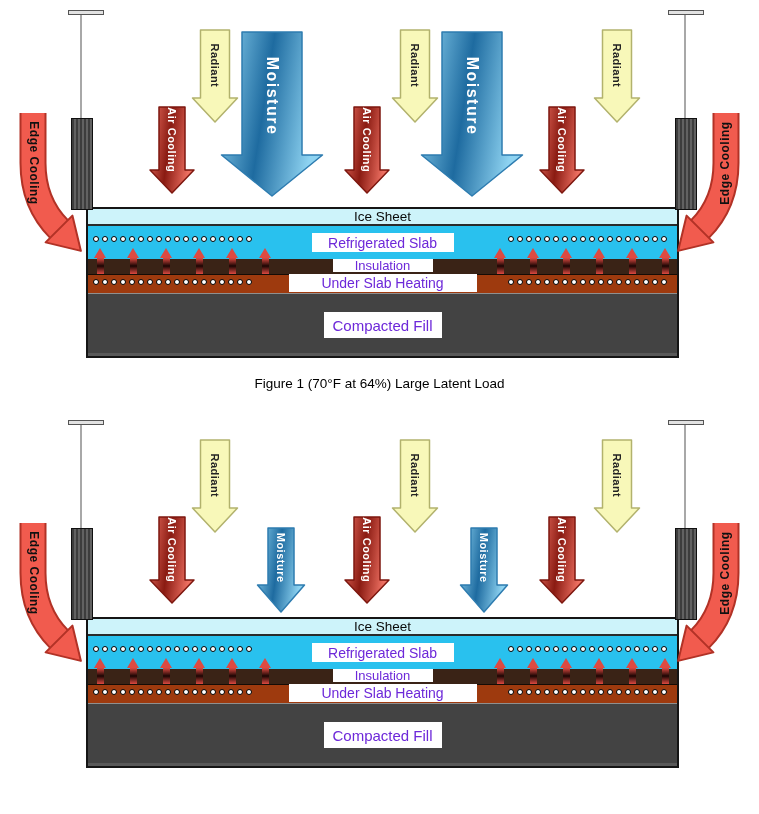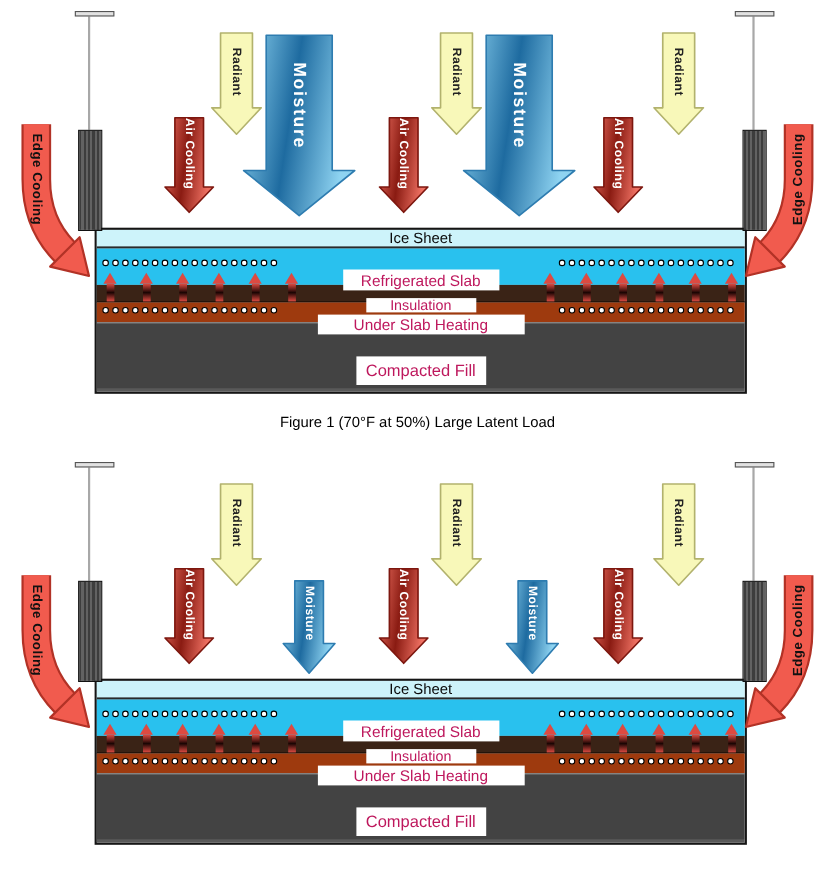--- a/index.html
+++ b/index.html
@@ -15,33 +15,33 @@
         box-sizing:border-box;z-index:1;}
   .layer{position:relative;width:100%;}
   .l-ice{height:15px;border-bottom:2px solid #2a2a2a;}
   .l-refrig{height:33px;}
   .l-insul{height:15px;border-bottom:1px solid #140c06;}
   .l-under{height:18px;}
   .l-fill{height:62px;border-top:1px solid #8f8f8f;box-shadow:inset 0 -3px 0 rgba(255,255,255,0.12);}
   .dot{position:absolute;width:4px;height:4px;border:1px solid #000;border-radius:50%;background:#fff;z-index:2;}
   .uphead{position:absolute;width:0;height:0;border-left:6px solid transparent;border-right:6px solid transparent;z-index:3;}
   .upshaft{position:absolute;width:7px;height:16px;z-index:3;}
-  .layerlabel{position:absolute;background:#fff;z-index:4;color:#be185d;
-              display:flex;align-items:center;justify-content:center;white-space:nowrap;margin-top:12px;}
+  .layerlabel{position:absolute;background:#fff;z-index:4;color:#6d28d9;
+              display:flex;align-items:center;justify-content:center;white-space:nowrap;}
   .icelabel{position:absolute;left:0;top:0;width:100%;height:15px;line-height:15px;text-align:center;
             font-size:13.5px;color:#0a0a0a;z-index:4;}
   .caption{position:absolute;left:0;width:100%;text-align:center;font-size:13.5px;color:#000;}
   svg.overlay{position:absolute;left:0;top:0;z-index:6;pointer-events:none;}
 </style>
 </head>
 <body>
 
 <div class="page">
   <div class="fig" id="fig0" style="top:0;height:410px;">
-    <div class="caption" style="top:376px;">Figure 1 (70°F at 50%) Large Latent Load</div>
+    <div class="caption" style="top:376px;">Figure 1 (70°F at 64%) Large Latent Load</div>
   <div class="tbar" style="left: 68px;"></div>
       <div class="rod" style="left: 80px;"></div>
       <div class="board" style="left: 71px;"></div>
       <div class="tbar" style="left: 668px;"></div>
       <div class="rod" style="left: 684px;"></div>
       <div class="board" style="left: 675px;"></div>
       <div class="slab">
         <div class="layer l-ice" style="background: rgb(205, 243, 250);"></div>
         <div class="layer l-refrig" style="background: rgb(41, 193, 238);"></div>
         <div class="layer l-insul" style="background: rgb(58, 35, 22);"></div>

